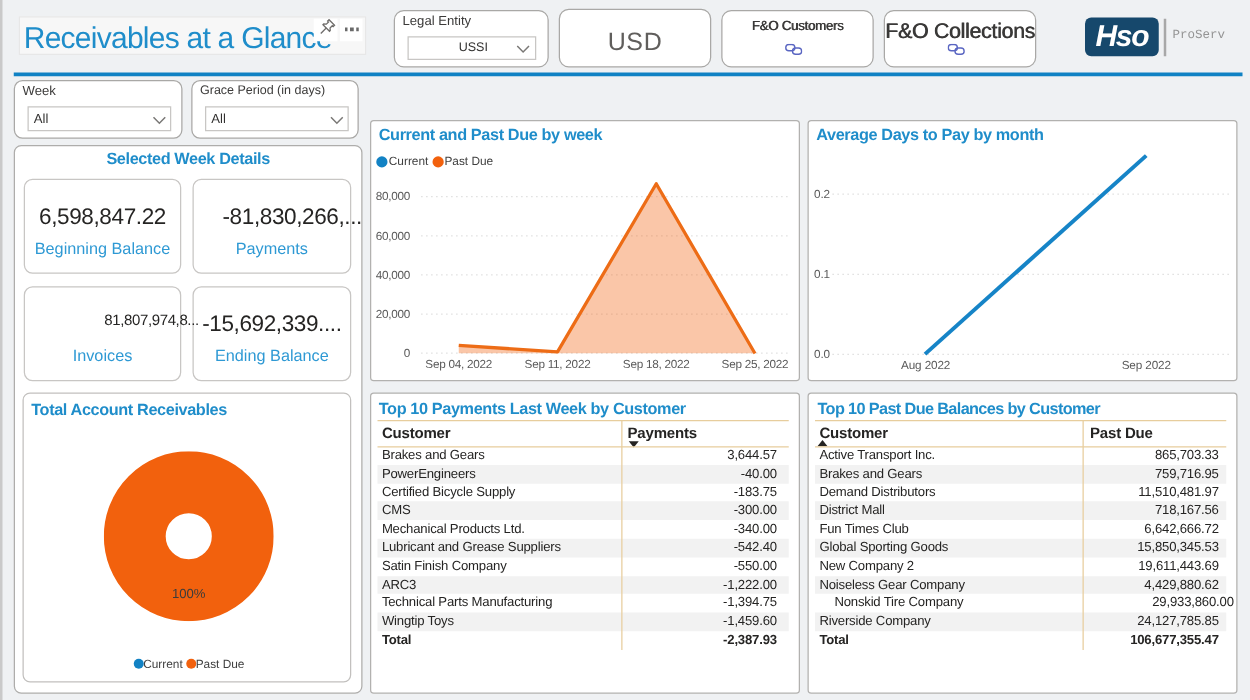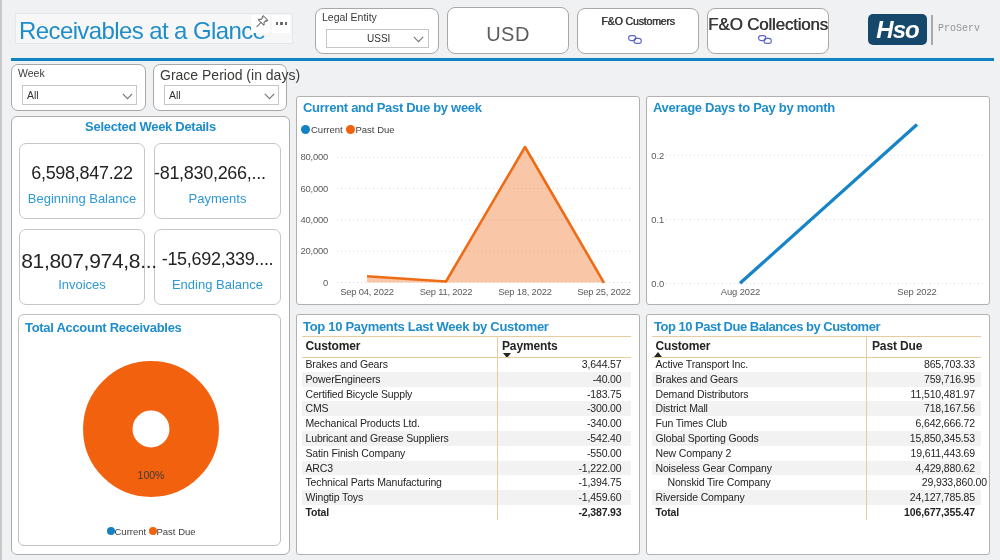--- a/index.html
+++ b/index.html
@@ -76,39 +76,39 @@
 
 <div class="card" style="left:11px;top:64px;width:135px;height:47px;border-radius:7px;border-color:#a9a8a6;"></div>
 <div class="abs" style="left:18px;top:67px;font-size:10.5px;color:#3b3a39;">Week</div>
 <div class="abs" style="left:22px;top:85px;width:115px;height:19.5px;border:1px solid #c8c6c4;background:#fff;"></div>
 <div class="abs" style="left:27px;top:89px;font-size:10.5px;color:#323130;">All</div>
 <svg class="abs" style="left:122px;top:92.5px;" width="11" height="7" viewBox="0 0 11 7">
     <path d="M0.8 0.8 L5.5 5.6 L10.2 0.8" fill="none" stroke="#7a7876" stroke-width="1.2"></path>
   </svg>
 
 <div class="card" style="left:153px;top:64px;width:134px;height:47px;border-radius:7px;border-color:#a9a8a6;"></div>
-<div class="abs" style="left:160px;top:67px;font-size:14px;color:#3b3a39;">Grace Period (in days)</div>
+<div class="abs" style="left:160px;top:67px;font-size:10px;color:#3b3a39;">Grace Period (in days)</div>
 <div class="abs" style="left:164px;top:85px;width:115px;height:19.5px;border:1px solid #c8c6c4;background:#fff;"></div>
 <div class="abs" style="left:169px;top:89px;font-size:10.5px;color:#323130;">All</div>
 <svg class="abs" style="left:264px;top:92.5px;" width="11" height="7" viewBox="0 0 11 7">
     <path d="M0.8 0.8 L5.5 5.6 L10.2 0.8" fill="none" stroke="#7a7876" stroke-width="1.2"></path>
   </svg>
 
 <div class="card" style="left:11px;top:116px;width:279px;height:439px;border-radius:6px;border-color:#aeadab;"></div>
 <div class="abs blue" style="left:11px;top:119px;width:279px;text-align:center;font-size:13px;font-weight:bold;letter-spacing:-0.3px;">Selected Week Details</div>
 
 <div class="card" style="left:19px;top:143px;width:126px;height:76px;border-radius:7px;border-color:#c8c6c4;"></div>
 <div class="card" style="left:154px;top:143px;width:127px;height:76px;border-radius:7px;border-color:#c8c6c4;"></div>
 <div class="card" style="left:19px;top:229px;width:126px;height:76px;border-radius:7px;border-color:#c8c6c4;"></div>
 <div class="card" style="left:154px;top:229px;width:127px;height:76px;border-radius:7px;border-color:#c8c6c4;"></div>
 <div class="abs" style="left:19px;top:163px;width:126px;text-align:center;font-size:18px;color:#252423;letter-spacing:-0.3px;">6,598,847.22</div>
 <div class="abs" style="left:19px;top:191px;width:126px;text-align:center;font-size:13px;color:#2e99d4;">Beginning Balance</div>
-<div class="abs" style="left:154px;top:163px;width:106px;text-align:center;font-size:18px;color:#252423;letter-spacing:-0.3px;">-81,830,266,...</div>
+<div class="abs" style="left:154px;top:163px;width:106px;text-align:center;font-size:18px;color:#252423;letter-spacing:-0.3px;padding-left:24px;">-81,830,266,...</div>
 <div class="abs" style="left:154px;top:191px;width:127px;text-align:center;font-size:13px;color:#2e99d4;">Payments</div>
-<div class="abs" style="left:19px;top:249px;width:140px;text-align:center;font-size:21px;color:#252423;letter-spacing:-0.3px;">81,807,974,8...</div>
+<div class="abs" style="left:19px;top:249px;width:140px;text-align:right;font-size:12px;color:#252423;letter-spacing:-0.3px;">81,807,974,8...</div>
 <div class="abs" style="left:19px;top:277px;width:126px;text-align:center;font-size:13px;color:#2e99d4;">Invoices</div>
 <div class="abs" style="left:154px;top:249px;width:127px;text-align:center;font-size:18px;color:#252423;letter-spacing:-0.3px;">-15,692,339....</div>
 <div class="abs" style="left:154px;top:277px;width:127px;text-align:center;font-size:13px;color:#2e99d4;">Ending Balance</div>
 
 <div class="card" style="left:18px;top:314px;width:263px;height:232px;border-radius:6px;border-color:#c2c0be;"></div>
 <div class="abs blue" style="left:25px;top:320px;font-size:13px;font-weight:bold;letter-spacing:-0.3px;">Total Account Receivables</div>
 <svg class="abs" style="left:83px;top:361px;" width="136" height="136" viewBox="0 0 136 136">
   <circle cx="68" cy="68" r="43.2" fill="none" stroke="#f2610d" stroke-width="49.5"></circle>
 </svg>
 <div class="abs" style="left:121px;top:469px;width:60px;text-align:center;font-size:10.5px;color:#3c3c3c;">100%</div>

